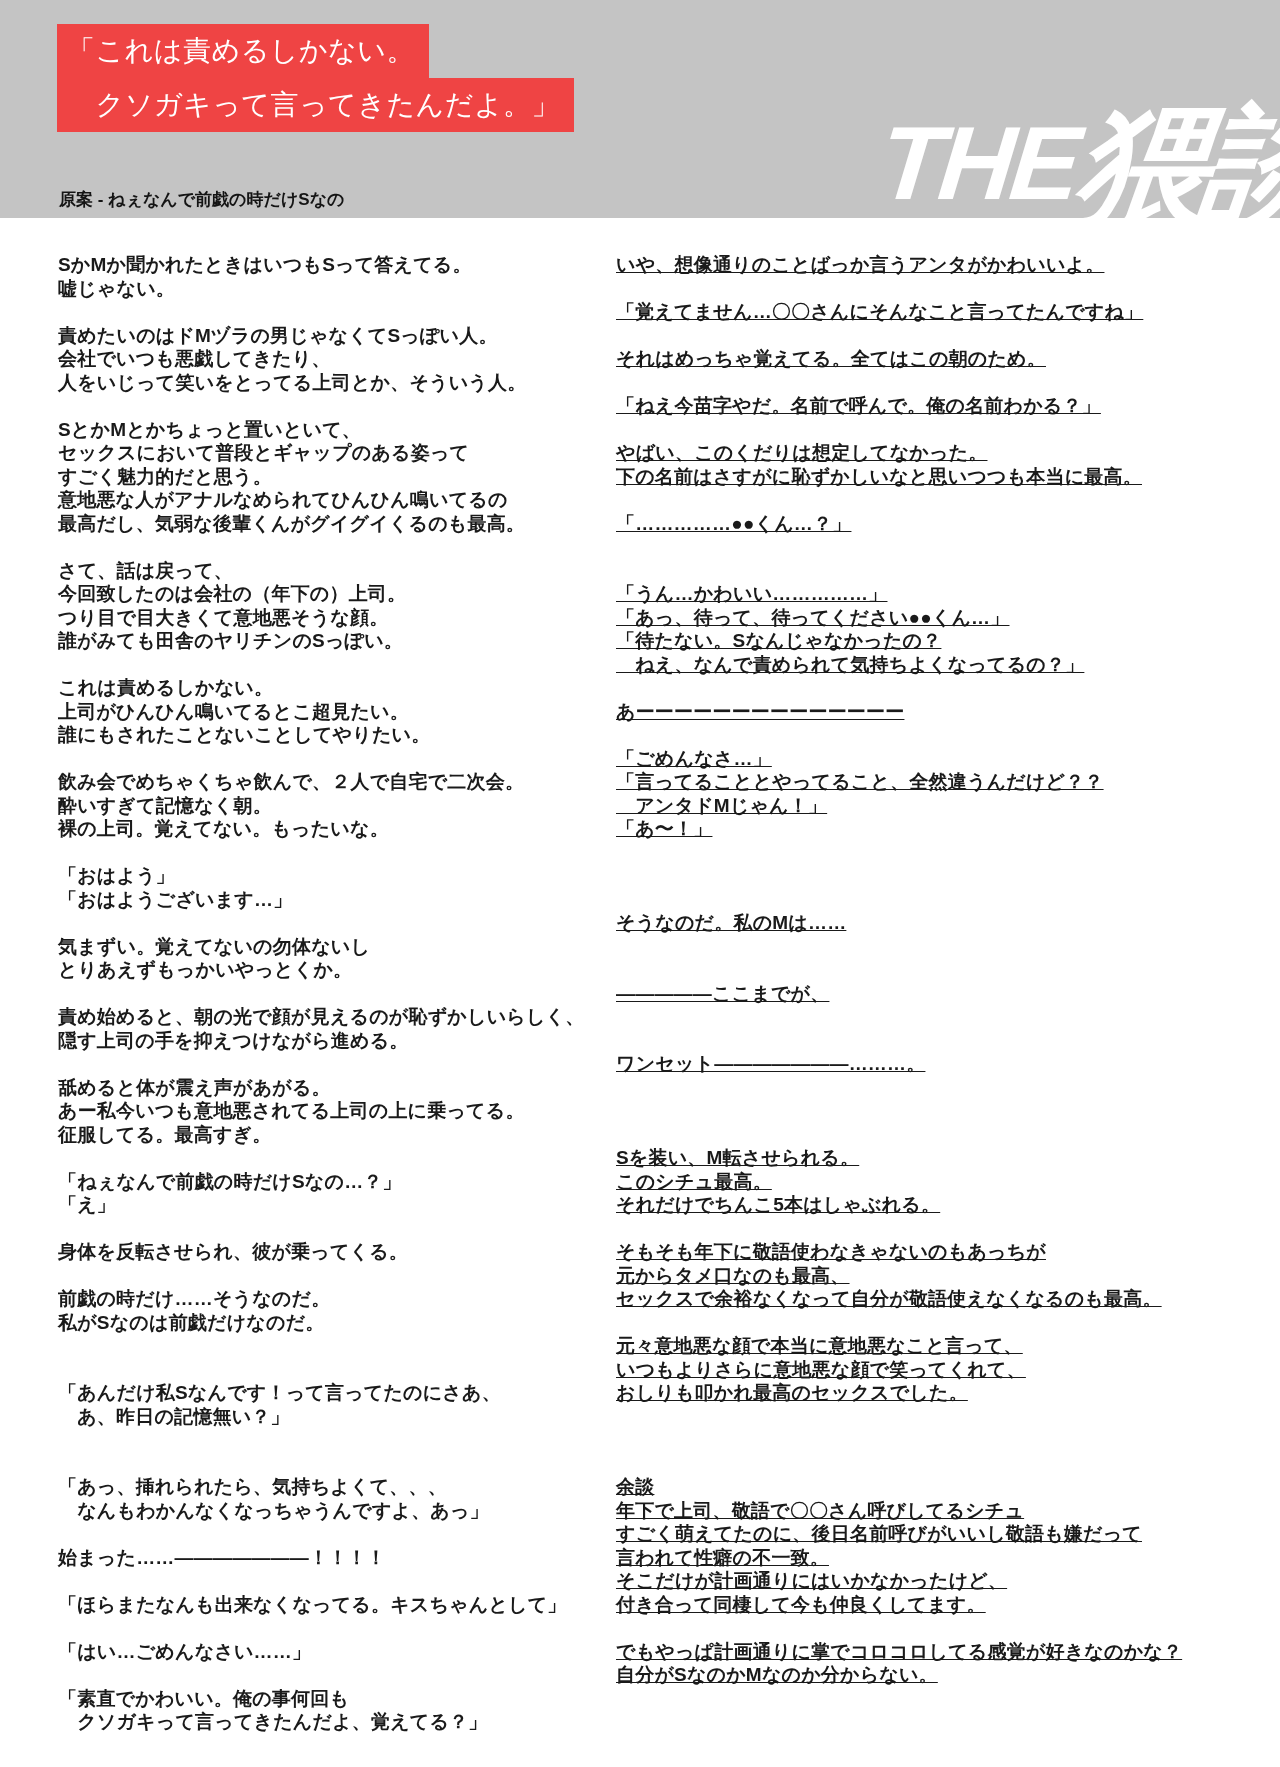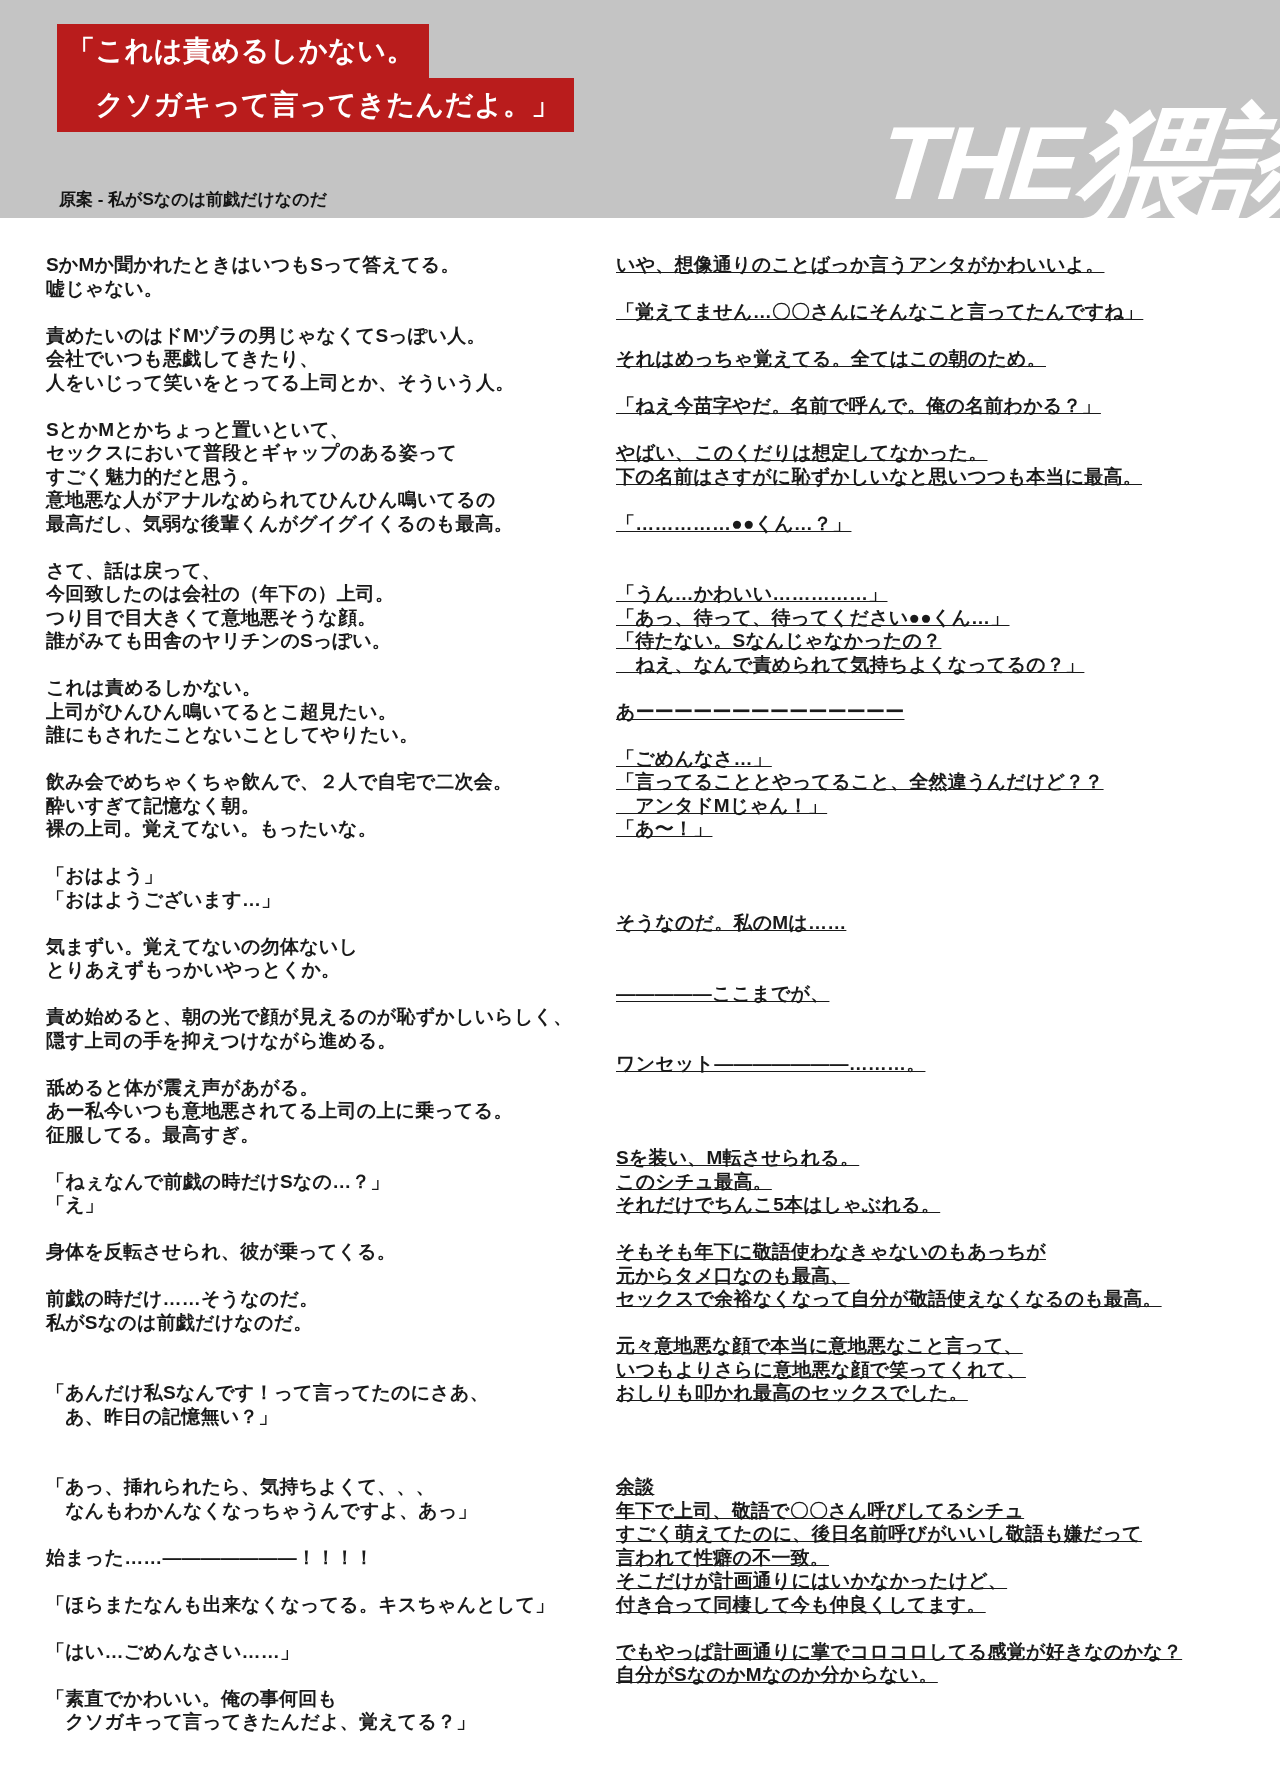--- a/index.html
+++ b/index.html
@@ -40,24 +40,24 @@
     letter-spacing: -6px;
     vertical-align: -12px;
   }
   .title-block {
     position: absolute;
     left: 57px;
     top: 24px;
   }
   .title-line {
     display: table;
-    background: #b91c1c;
+    background: #ef4444;
     color: #ffffff;
     font-size: 28px;
-    font-weight: bold;
+    font-weight: normal;
     line-height: 54px;
     padding: 0 14px 0 10px;
     white-space: pre;
     letter-spacing: 0.5px;
   }
   .source-credit {
     position: absolute;
     left: 59px;
     top: 188px;
     font-size: 17px;
@@ -69,40 +69,40 @@
   .col {
     position: absolute;
     top: 253px;
     white-space: pre-wrap;
     font-size: 19px;
     line-height: 23.5px;
     font-weight: 600;
     color: #1a1a1a;
     letter-spacing: 0.2px;
   }
-  .col-left  { left: 46px;  width: 585px; }
+  .col-left  { left: 58px;  width: 585px; }
   .col-right { left: 616px; width: 610px; text-decoration: underline; }
 </style>
 </head>
 <body>
 
 <div class="page">
 
   <div class="header">
 
     <div class="logo">
       <span class="logo-the">THE</span><span class="logo-kanji">猥談</span>
     </div>
 
     <div class="title-block">
       <div class="title-line">「これは責めるしかない。</div>
       <div class="title-line">　クソガキって言ってきたんだよ。」</div>
     </div>
 
-    <div class="source-credit">原案 - 私がSなのは前戯だけなのだ</div>
+    <div class="source-credit">原案 - ねぇなんで前戯の時だけSなの</div>
 
   </div>
 
   <div class="col col-left">SかMか聞かれたときはいつもSって答えてる。
 嘘じゃない。
 
 責めたいのはドMヅラの男じゃなくてSっぽい人。
 会社でいつも悪戯してきたり、
 人をいじって笑いをとってる上司とか、そういう人。
 

